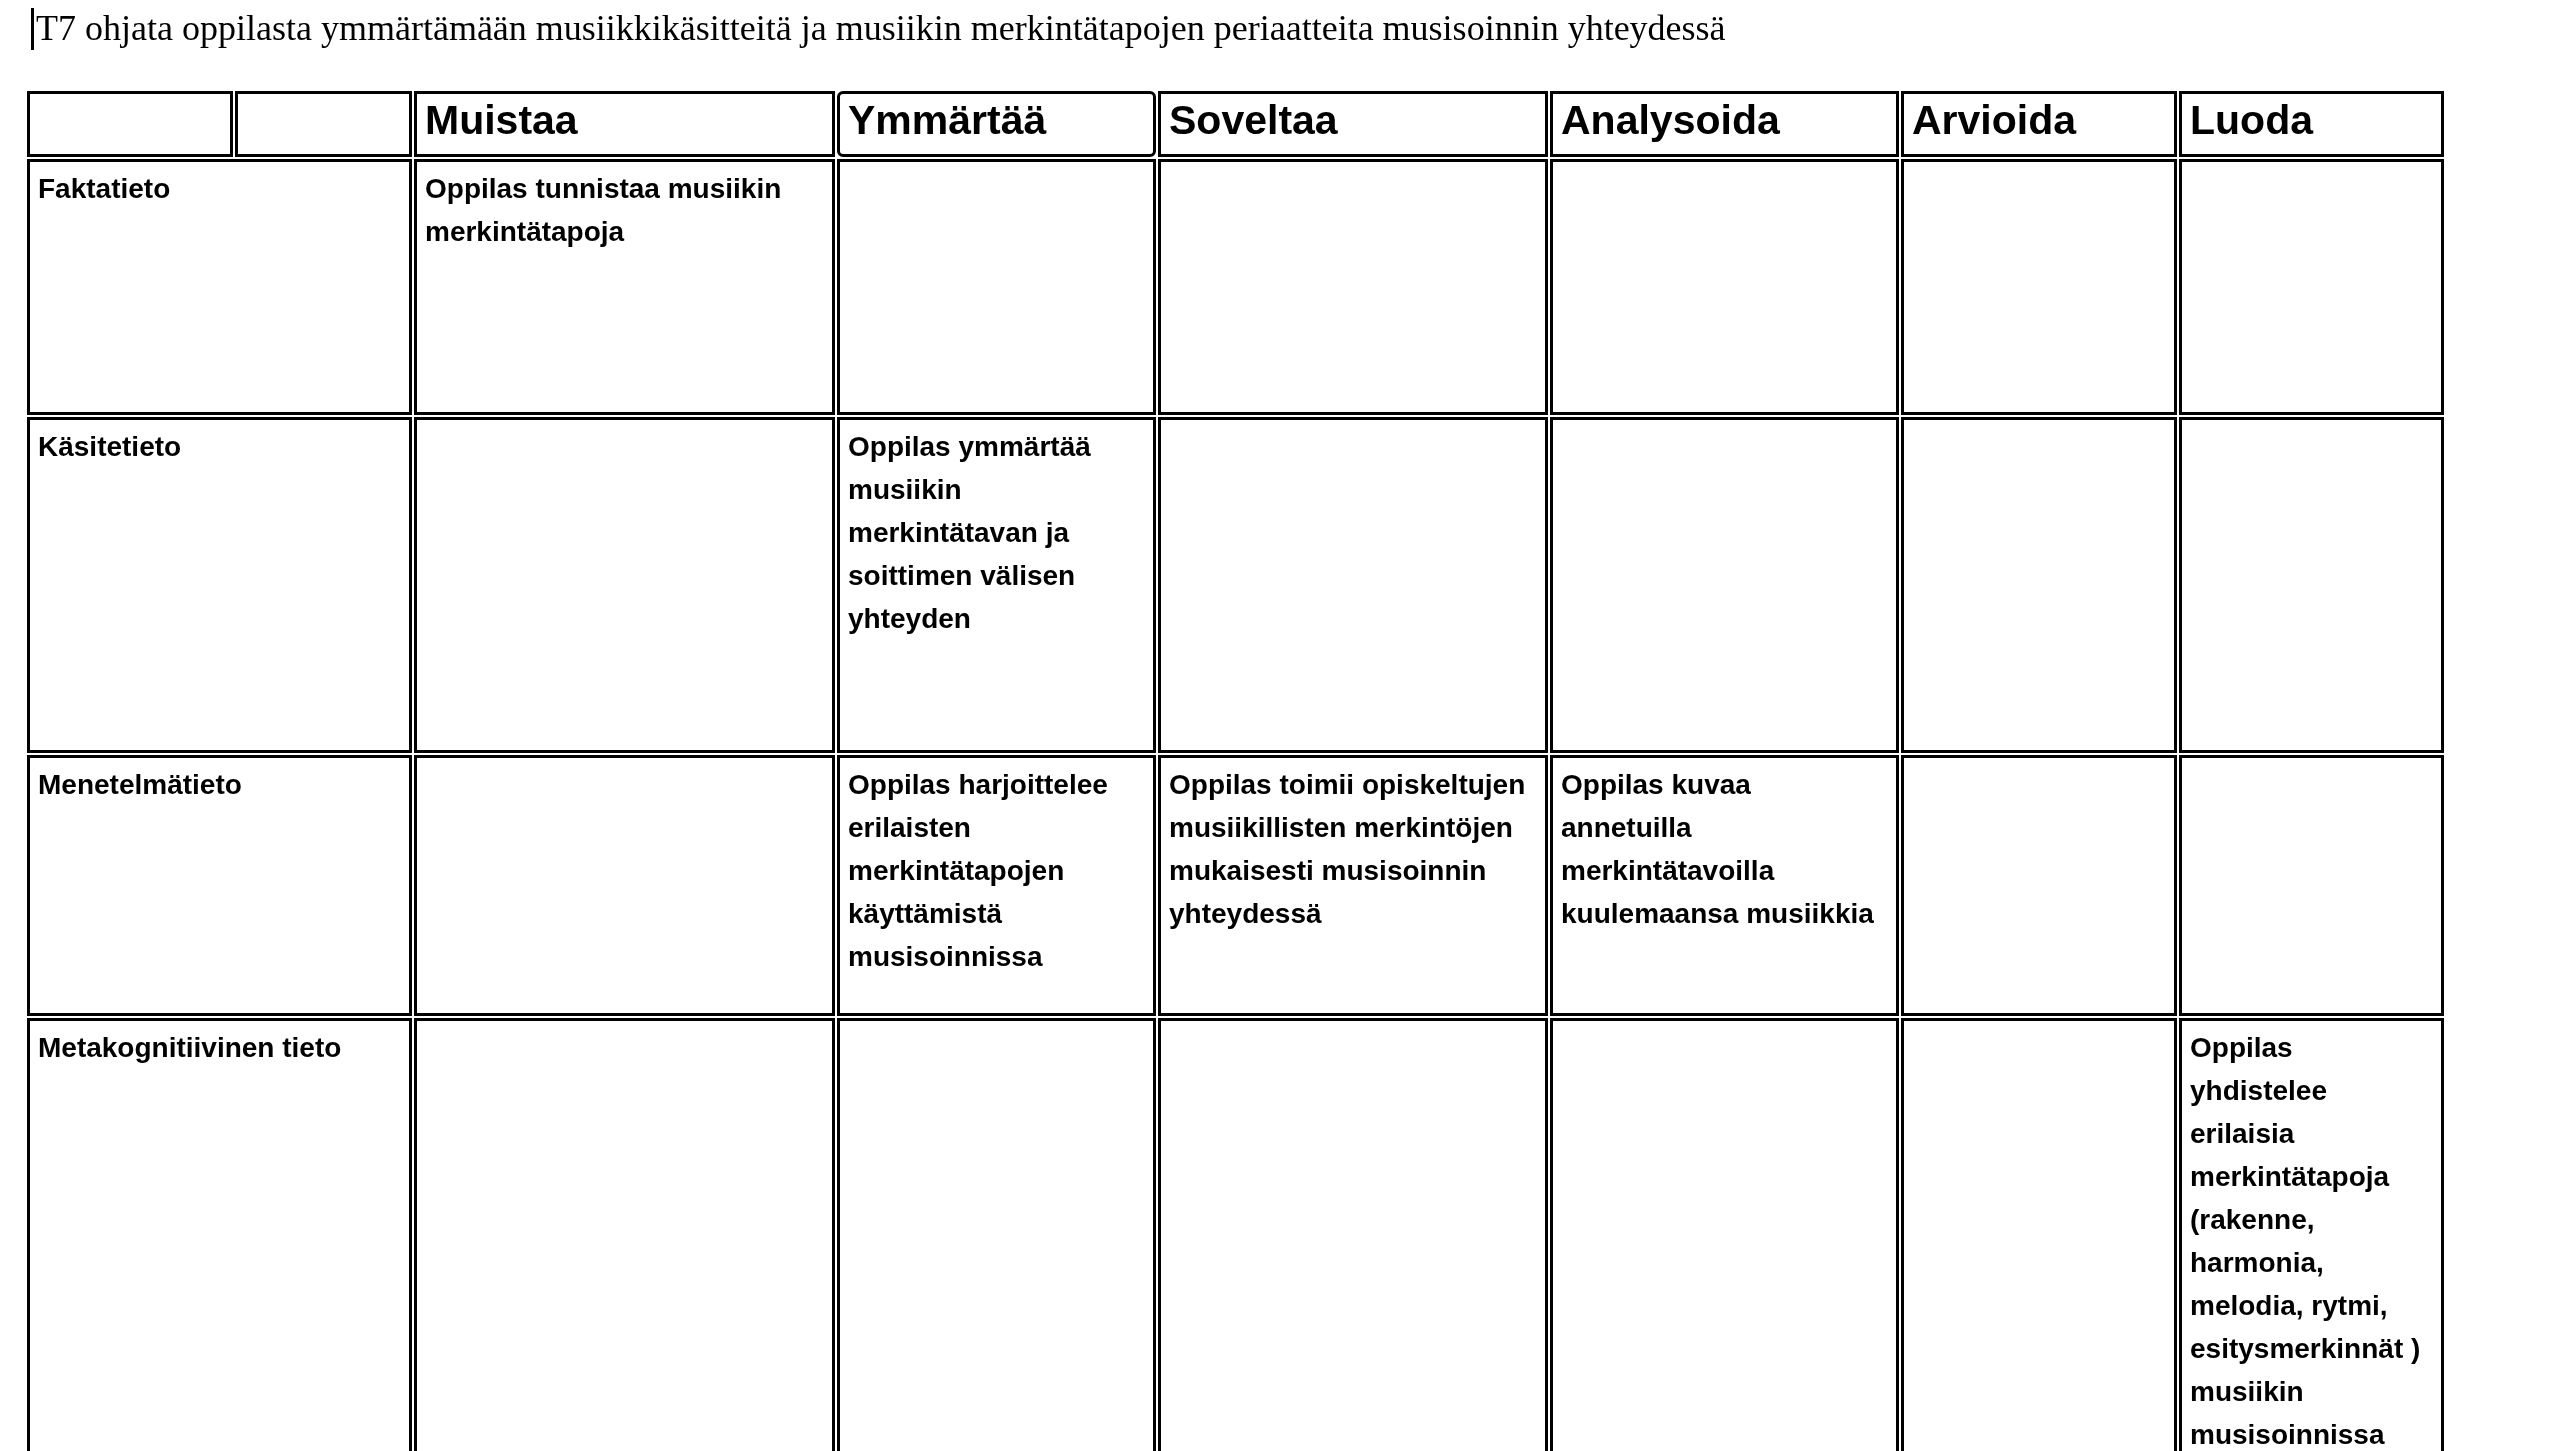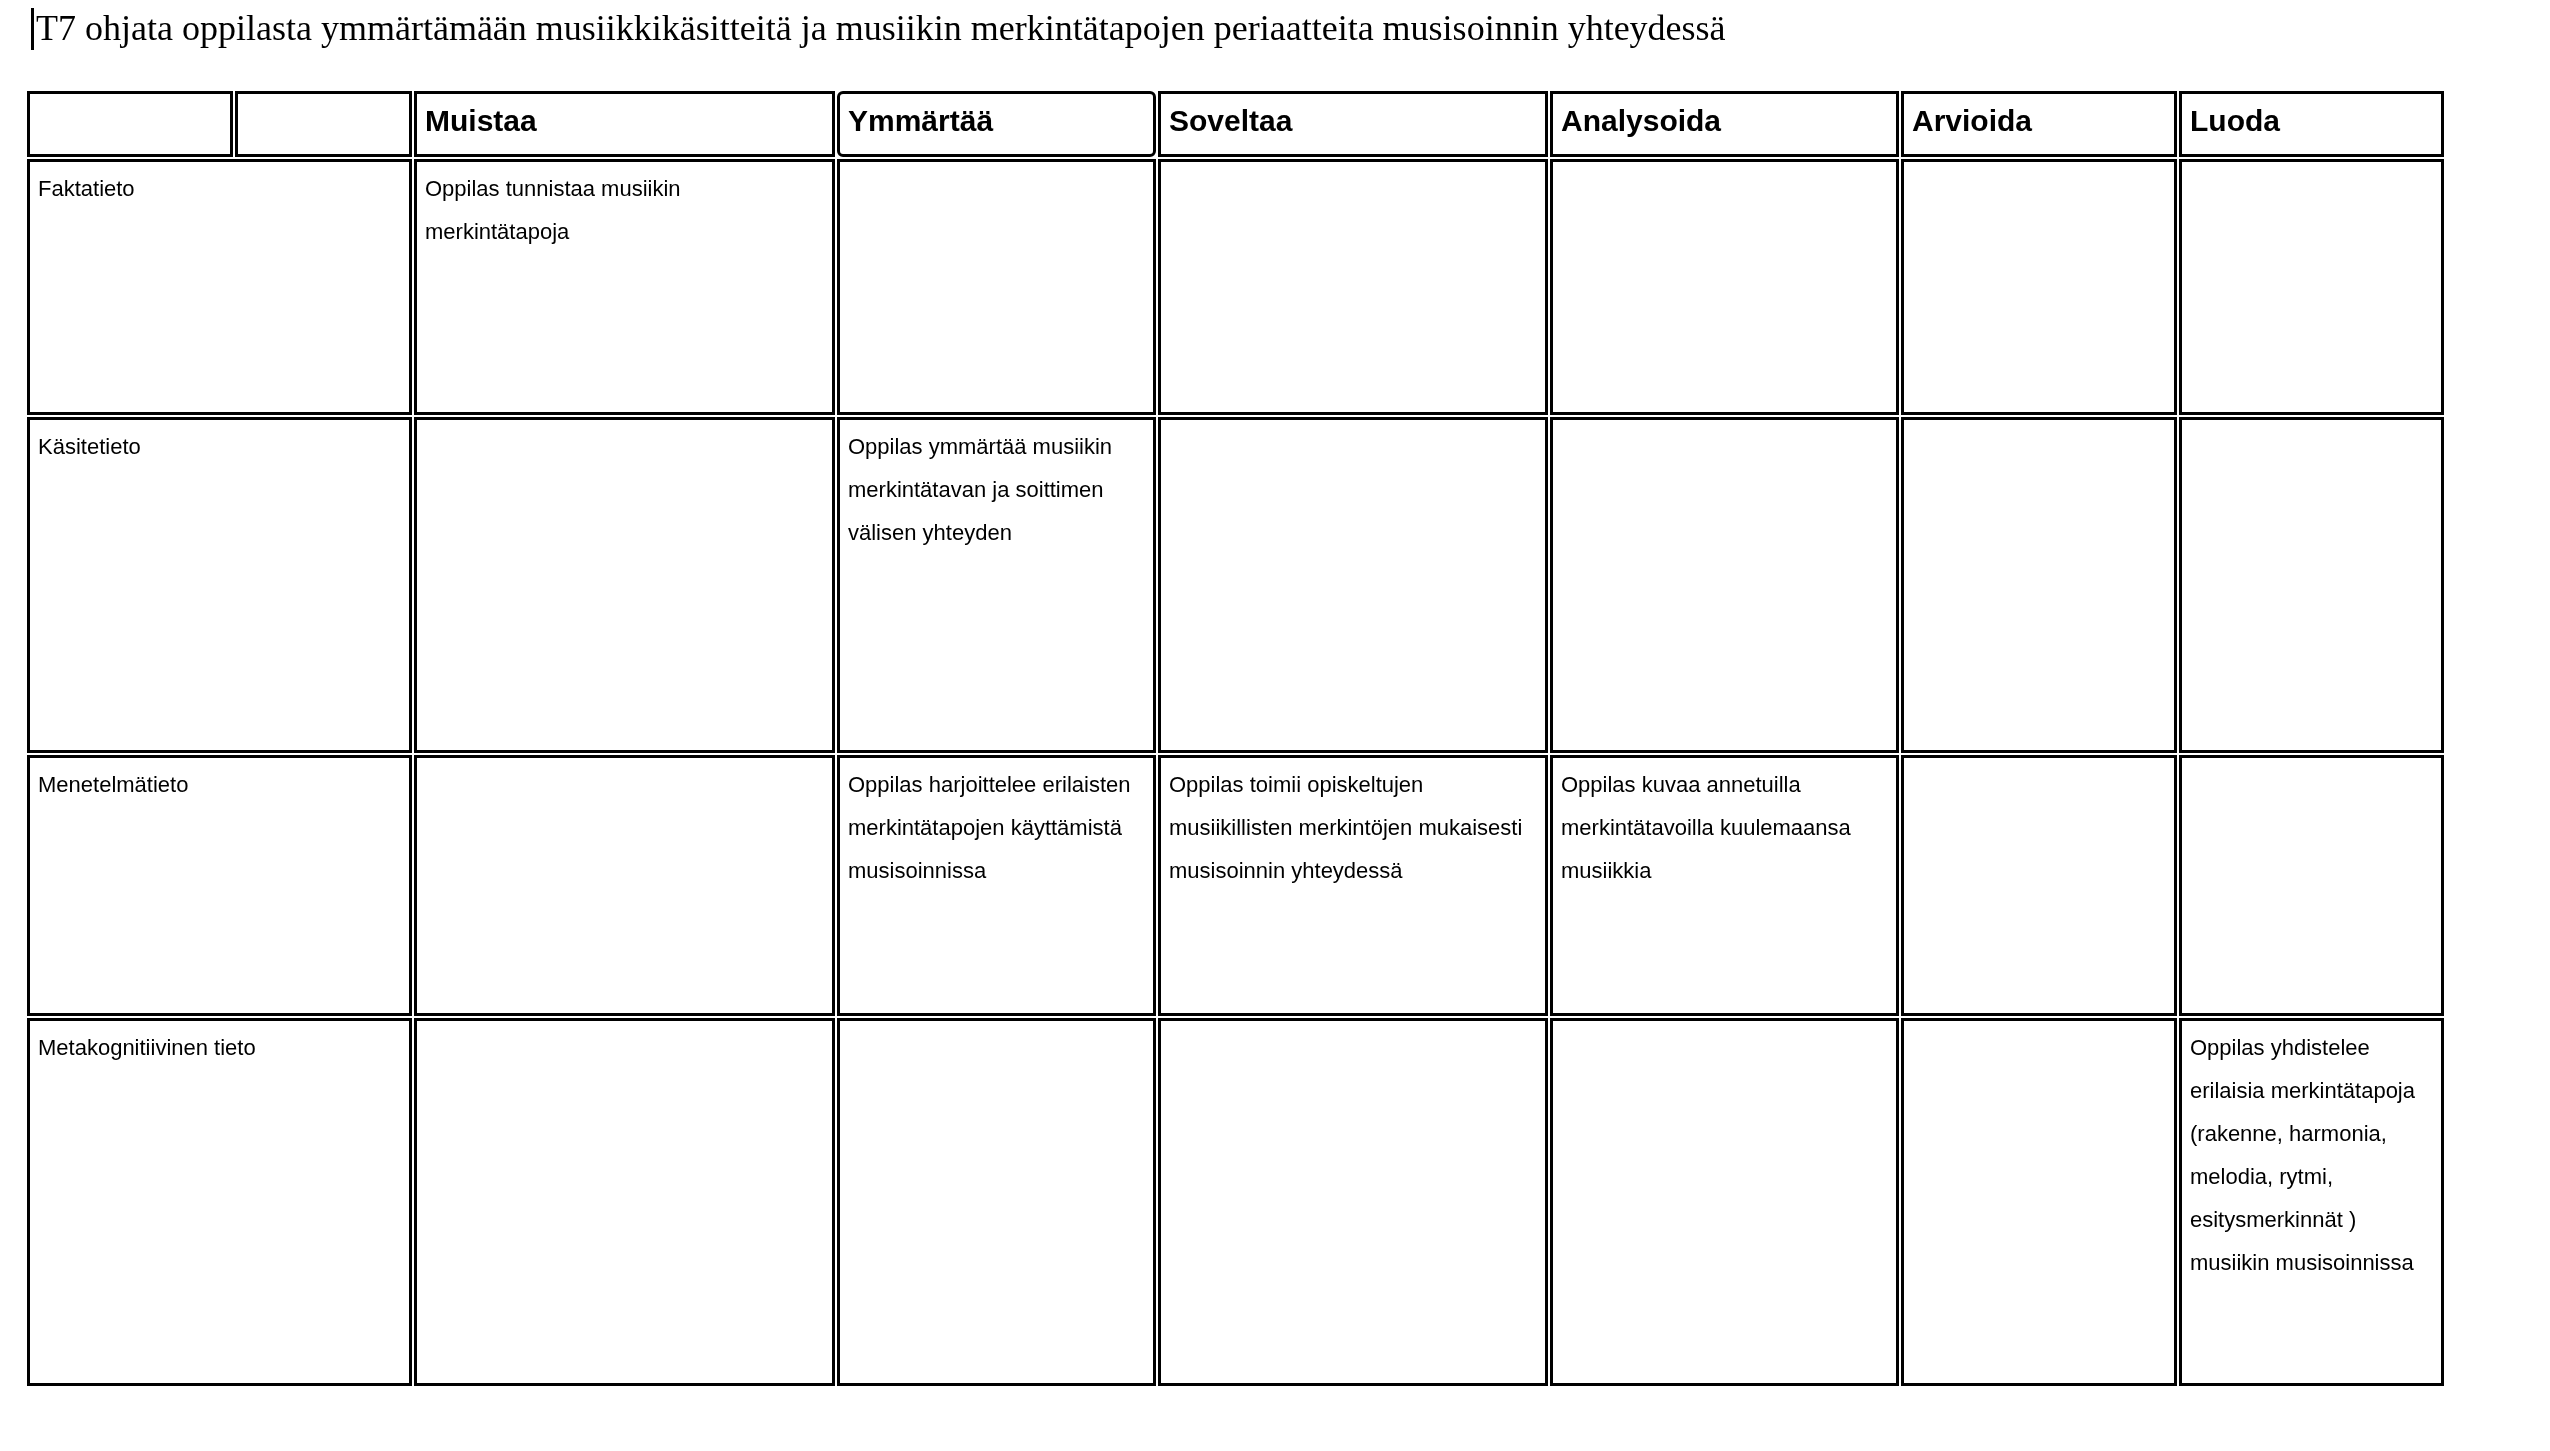--- a/index.html
+++ b/index.html
@@ -40,29 +40,29 @@
     border-collapse: separate;
     border-spacing: 2.8px;
     table-layout: fixed;
   }
   table.matrix td, table.matrix th {
     box-sizing: border-box;
     border: 3.8px solid #000000;
     vertical-align: top;
     text-align: left;
     padding: 4.7px 9.4px 4.7px 8.5px;
-    font-size: 22px;
+    font-size: 28px;
     line-height: 43px;
-    font-weight: normal;
+    font-weight: bold;
     word-wrap: break-word;
     background: #ffffff;
   }
   table.matrix th {
     font-weight: bold;
-    font-size: 30px;
+    font-size: 41px;
   }
   td.rowlabel {
     font-weight: bold;
     font-size: 34px;
   }
   td.bold {
     font-weight: bold;
   }
   th.no-left-border {
     border-left: none;

